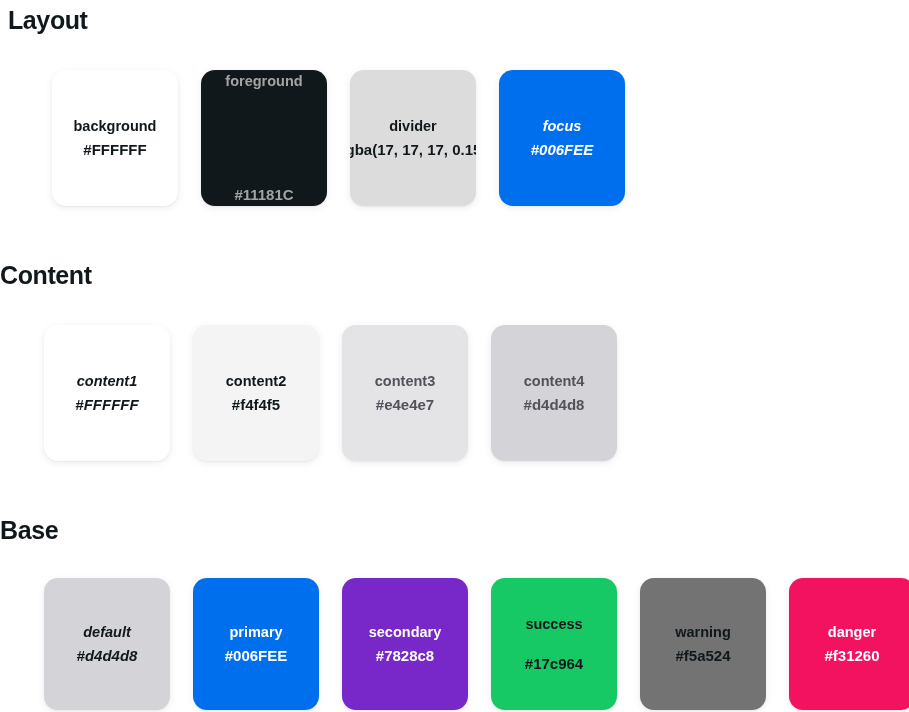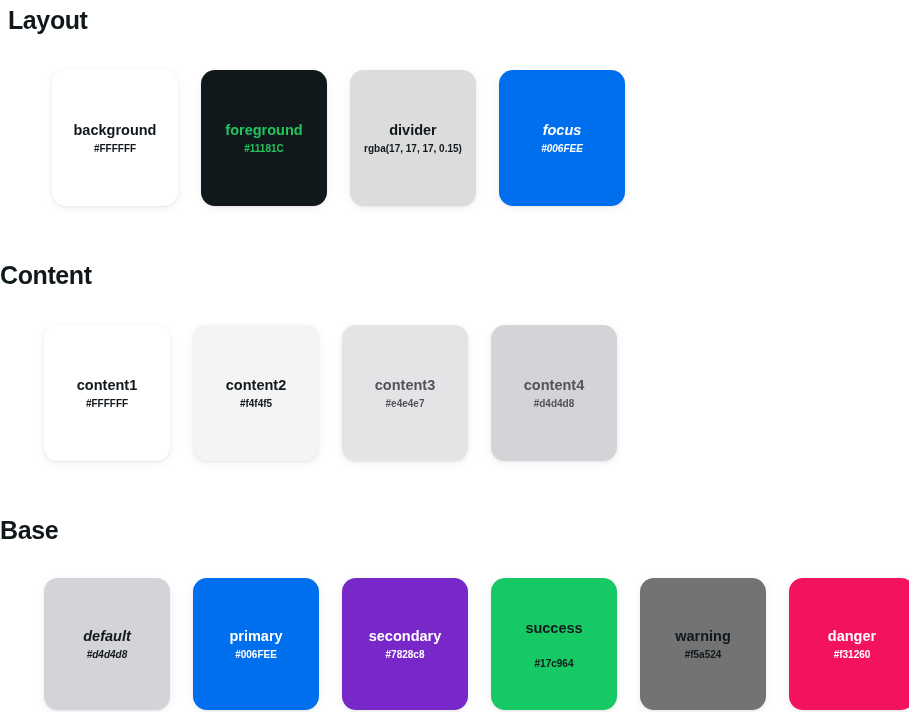--- a/index.html
+++ b/index.html
@@ -62,21 +62,21 @@
   .swatch-base { height: 132px; }
 
   .swatch-name {
     font-size: 14.5px;
     font-weight: bold;
     line-height: 1.55;
     white-space: nowrap;
   }
 
   .swatch-value {
-    font-size: 10px;
+    font-size: 15px;
     font-weight: bold;
     line-height: 1.55;
     white-space: nowrap;
   }
 
   
   #section-layout  { position: absolute; top: 5px;   left: 0; width: 909px; margin-left: 8px; }
   #section-content { position: absolute; top: 260px; left: 0; width: 767px; }
   #section-base    { position: absolute; top: 515px; left: 0; width: 909px; }
 
@@ -91,21 +91,21 @@
 
   <section class="section" id="section-layout">
     <h2 class="section-title">Layout</h2>
     <div class="swatch-row">
 
       <div class="swatch swatch-layout" style="background-color: rgb(255, 255, 255); color: rgb(17, 24, 28);">
         <span class="swatch-name">background</span>
         <span class="swatch-value">#FFFFFF</span>
       </div>
 
-      <div class="swatch swatch-layout" style="background-color: rgb(17, 24, 28); color: #22c55e;">
+      <div class="swatch swatch-layout" style="background-color: rgb(17, 24, 28); color: #a3a3a3; justify-content: space-between;">
         <span class="swatch-name">foreground</span>
         <span class="swatch-value">#11181C</span>
       </div>
 
       <div class="swatch swatch-layout" style="background-color: rgb(220, 220, 220); color: rgb(17, 24, 28);">
         <span class="swatch-name">divider</span>
         <span class="swatch-value">rgba(17, 17, 17, 0.15)</span>
       </div>
 
       <div class="swatch swatch-layout" style="background-color: rgb(0, 111, 238); color: rgb(255, 255, 255); font-style: italic;">
@@ -113,21 +113,21 @@
         <span class="swatch-value">#006FEE</span>
       </div>
 
     </div>
   </section>
 
   <section class="section" id="section-content">
     <h2 class="section-title">Content</h2>
     <div class="swatch-row">
 
-      <div class="swatch swatch-content" style="background-color: rgb(255, 255, 255); color: rgb(17, 24, 28);">
+      <div class="swatch swatch-content" style="background-color: rgb(255, 255, 255); color: rgb(17, 24, 28); font-style: italic;">
         <span class="swatch-name">content1</span>
         <span class="swatch-value">#FFFFFF</span>
       </div>
 
       <div class="swatch swatch-content" style="background-color: rgb(244, 244, 245); color: rgb(17, 24, 28);">
         <span class="swatch-name">content2</span>
         <span class="swatch-value">#f4f4f5</span>
       </div>
 
       <div class="swatch swatch-content" style="background-color: rgb(228, 228, 231); color: rgb(82, 82, 91); text-align: right;">

